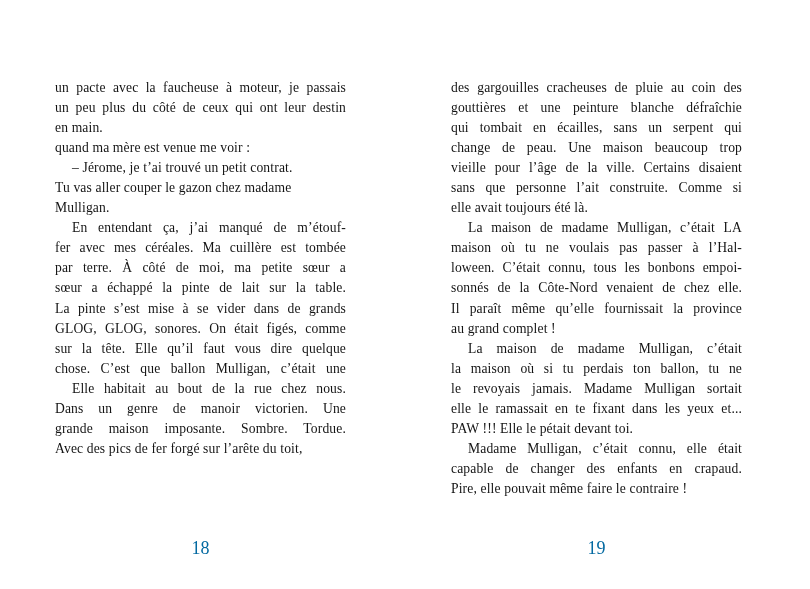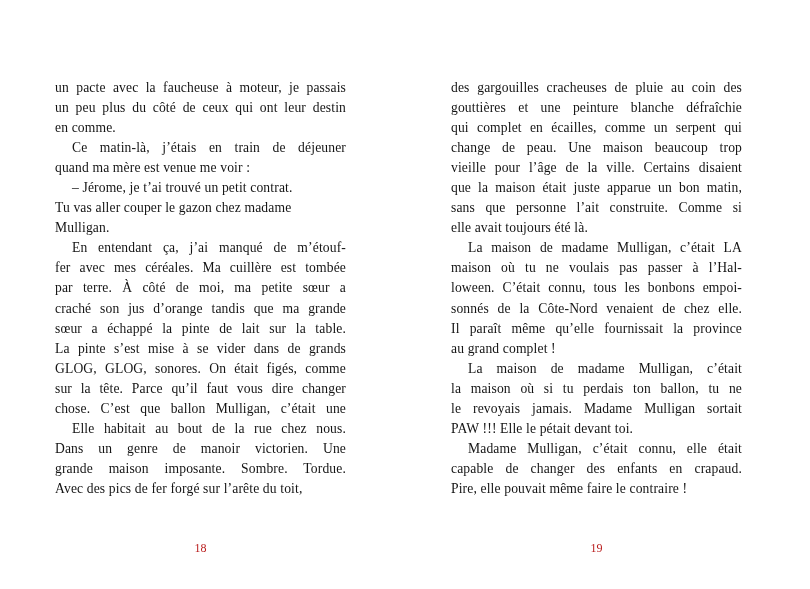--- a/index.html
+++ b/index.html
@@ -54,79 +54,77 @@
     text-align: left;
     text-align-last: left;
   }
   .line.indent {
     text-indent: 17px;
   }
 
   .folio {
     position: absolute;
     top: 540px;
-    font-size: 12px;
+    font-size: 18px;
     line-height: 16px;
     text-align: center;
-    color: #b91c1c;
+    color: #0369a1;
   }
   .page-left .folio  { left: 55px;  width: 291px; }
   .page-right .folio { left: 63px;  width: 291px; }
 </style>
 </head>
 <body>
 
 <div class="spread">
 
   <div class="page page-left">
     <div class="textblock">
         <span class="line just">un pacte avec la faucheuse à moteur, je passais</span>
         <span class="line just">un peu plus du côté de ceux qui ont leur destin</span>
-        <span class="line last">en comme.</span>
-        <span class="line just indent">Ce matin-là, j’étais en train de déjeuner</span>
+        <span class="line last">en main.</span>
         <span class="line last">quand ma mère est venue me voir :</span>
         <span class="line last indent">– Jérome, je t’ai trouvé un petit contrat.</span>
         <span class="line last">Tu vas aller couper le gazon chez madame</span>
         <span class="line last">Mulligan.</span>
         <span class="line just indent">En entendant ça, j’ai manqué de m’étouf-</span>
         <span class="line just">fer avec mes céréales. Ma cuillère est tombée</span>
         <span class="line just">par terre. À côté de moi, ma petite sœur a</span>
-        <span class="line just">craché son jus d’orange tandis que ma grande</span>
         <span class="line just">sœur a échappé la pinte de lait sur la table.</span>
         <span class="line just">La pinte s’est mise à se vider dans de grands</span>
         <span class="line just">GLOG, GLOG, sonores. On était figés, comme</span>
-        <span class="line just">sur la tête. Parce qu’il faut vous dire changer</span>
+        <span class="line just">sur la tête. Elle qu’il faut vous dire quelque</span>
         <span class="line just">chose. C’est que ballon Mulligan, c’était une</span>
         <span class="line just indent">Elle habitait au bout de la rue chez nous.</span>
         <span class="line just">Dans un genre de manoir victorien. Une</span>
         <span class="line just">grande maison imposante. Sombre. Tordue.</span>
         <span class="line last">Avec des pics de fer forgé sur l’arête du toit,</span>
       </div>
     <div class="folio">18</div>
   </div>
 
   <div class="page page-right">
     <div class="textblock">
         <span class="line just">des gargouilles cracheuses de pluie au coin des</span>
         <span class="line just">gouttières et une peinture blanche défraîchie</span>
-        <span class="line just">qui complet en écailles, comme un serpent qui</span>
+        <span class="line just">qui tombait en écailles, sans un serpent qui</span>
         <span class="line just">change de peau. Une maison beaucoup trop</span>
         <span class="line just">vieille pour l’âge de la ville. Certains disaient</span>
-        <span class="line just">que la maison était juste apparue un bon matin,</span>
         <span class="line just">sans que personne l’ait construite. Comme si</span>
         <span class="line last">elle avait toujours été là.</span>
         <span class="line just indent">La maison de madame Mulligan, c’était LA</span>
         <span class="line just">maison où tu ne voulais pas passer à l’Hal-</span>
         <span class="line just">loween. C’était connu, tous les bonbons empoi-</span>
         <span class="line just">sonnés de la Côte-Nord venaient de chez elle.</span>
         <span class="line just">Il paraît même qu’elle fournissait la province</span>
         <span class="line last">au grand complet !</span>
         <span class="line just indent">La maison de madame Mulligan, c’était</span>
         <span class="line just">la maison où si tu perdais ton ballon, tu ne</span>
         <span class="line just">le revoyais jamais. Madame Mulligan sortait</span>
+        <span class="line just">elle le ramassait en te fixant dans les yeux et...</span>
         <span class="line last">PAW !!! Elle le pétait devant toi.</span>
         <span class="line just indent">Madame Mulligan, c’était connu, elle était</span>
         <span class="line just">capable de changer des enfants en crapaud.</span>
         <span class="line last">Pire, elle pouvait même faire le contraire !</span>
       </div>
     <div class="folio">19</div>
   </div>
 
 </div>
 

